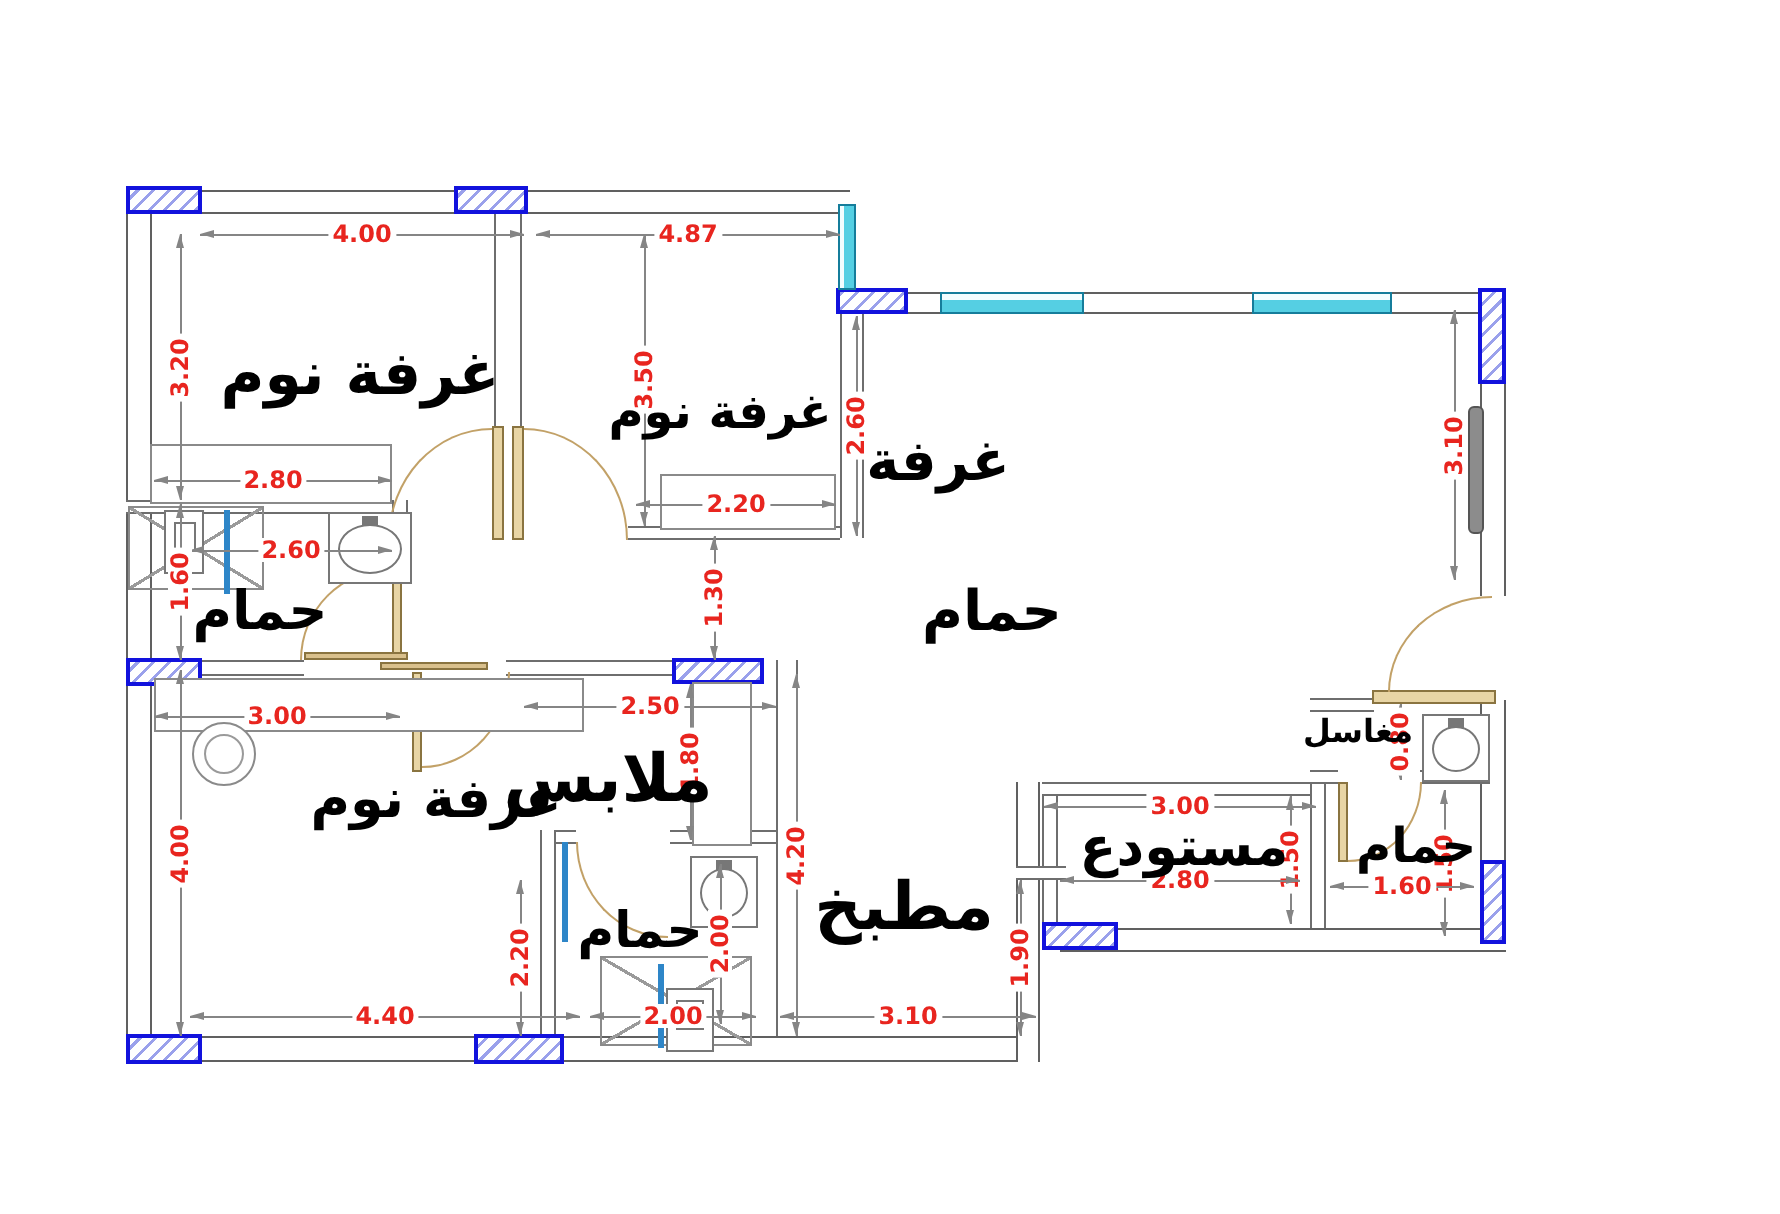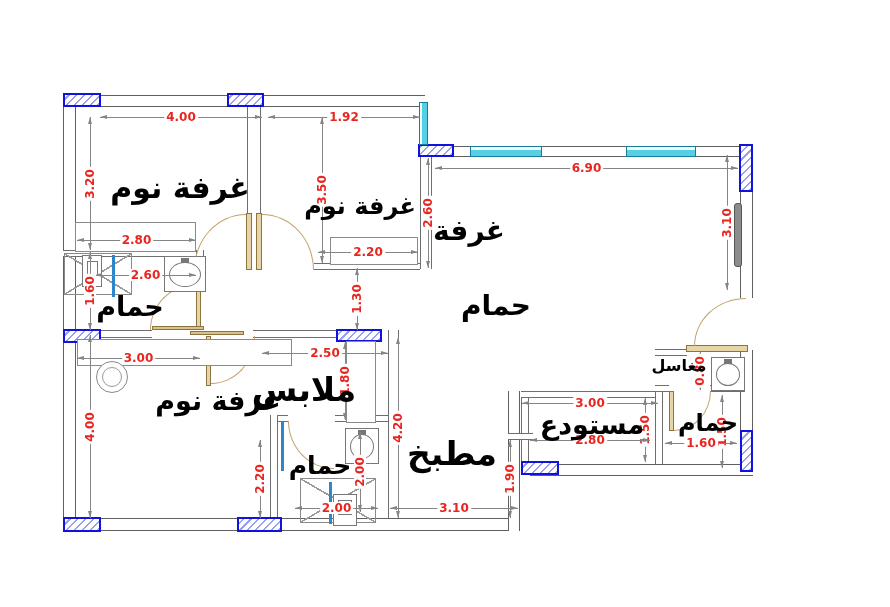--- a/index.html
+++ b/index.html
@@ -149,30 +149,26 @@
   <div class="bluebar" style="left:329px;top:482px;height:42px"></div>
   <div class="bluebar" style="left:281px;top:421px;height:50px"></div>
   <div class="sinkbox" style="left:711px;top:357px;width:34px;height:34px"></div>
 
   <div class="dim h" style="left:100px;top:110px;width:162px;height:14px">
       <i class="ln"></i>
       <span class="val">4.00</span>
     </div>
   <div class="dim h" style="left:268px;top:110px;width:152px;height:14px">
       <i class="ln"></i>
-      <span class="val">1.92</span>
+      <span class="val">4.87</span>
     </div>
   <div class="dim v" style="left:83px;top:117px;width:14px;height:133px">
       <i class="ln"></i>
       <span class="val">3.20</span>
     </div>
-  <div class="dim h" style="left:435px;top:161px;width:303px;height:14px">
-      <i class="ln"></i>
-      <span class="val">6.90</span>
-    </div>
   <div class="dim v" style="left:315px;top:117px;width:14px;height:146px">
       <i class="ln"></i>
       <span class="val">3.50</span>
     </div>
   <div class="dim v" style="left:421px;top:158px;width:14px;height:110px">
       <i class="ln"></i>
       <span class="val">2.60</span>
     </div>
   <div class="dim h" style="left:77px;top:233px;width:119px;height:14px">
       <i class="ln"></i>
@@ -250,20 +246,24 @@
       <i class="ln"></i>
       <span class="val">2.00</span>
     </div>
   <div class="dim h" style="left:295px;top:501px;width:83px;height:14px">
       <i class="ln"></i>
       <span class="val">2.00</span>
     </div>
   <div class="dim h" style="left:390px;top:501px;width:128px;height:14px">
       <i class="ln"></i>
       <span class="val">3.10</span>
+    </div>
+  <div class="dim h" style="left:95px;top:501px;width:195px;height:14px">
+      <i class="ln"></i>
+      <span class="val">4.40</span>
     </div>
   <div class="dim v" style="left:503px;top:440px;width:14px;height:78px">
       <i class="ln"></i>
       <span class="val">1.90</span>
     </div>
 
   <div class="room" style="left:180px;top:188px;font-size:30px">غرفة نوم</div>
   <div class="room" style="left:360px;top:206px;font-size:24px">غرفة نوم</div>
   <div class="room" style="left:469px;top:231px;font-size:28px">غرفة</div>
   <div class="room" style="left:496px;top:306px;font-size:28px">حمام</div>

